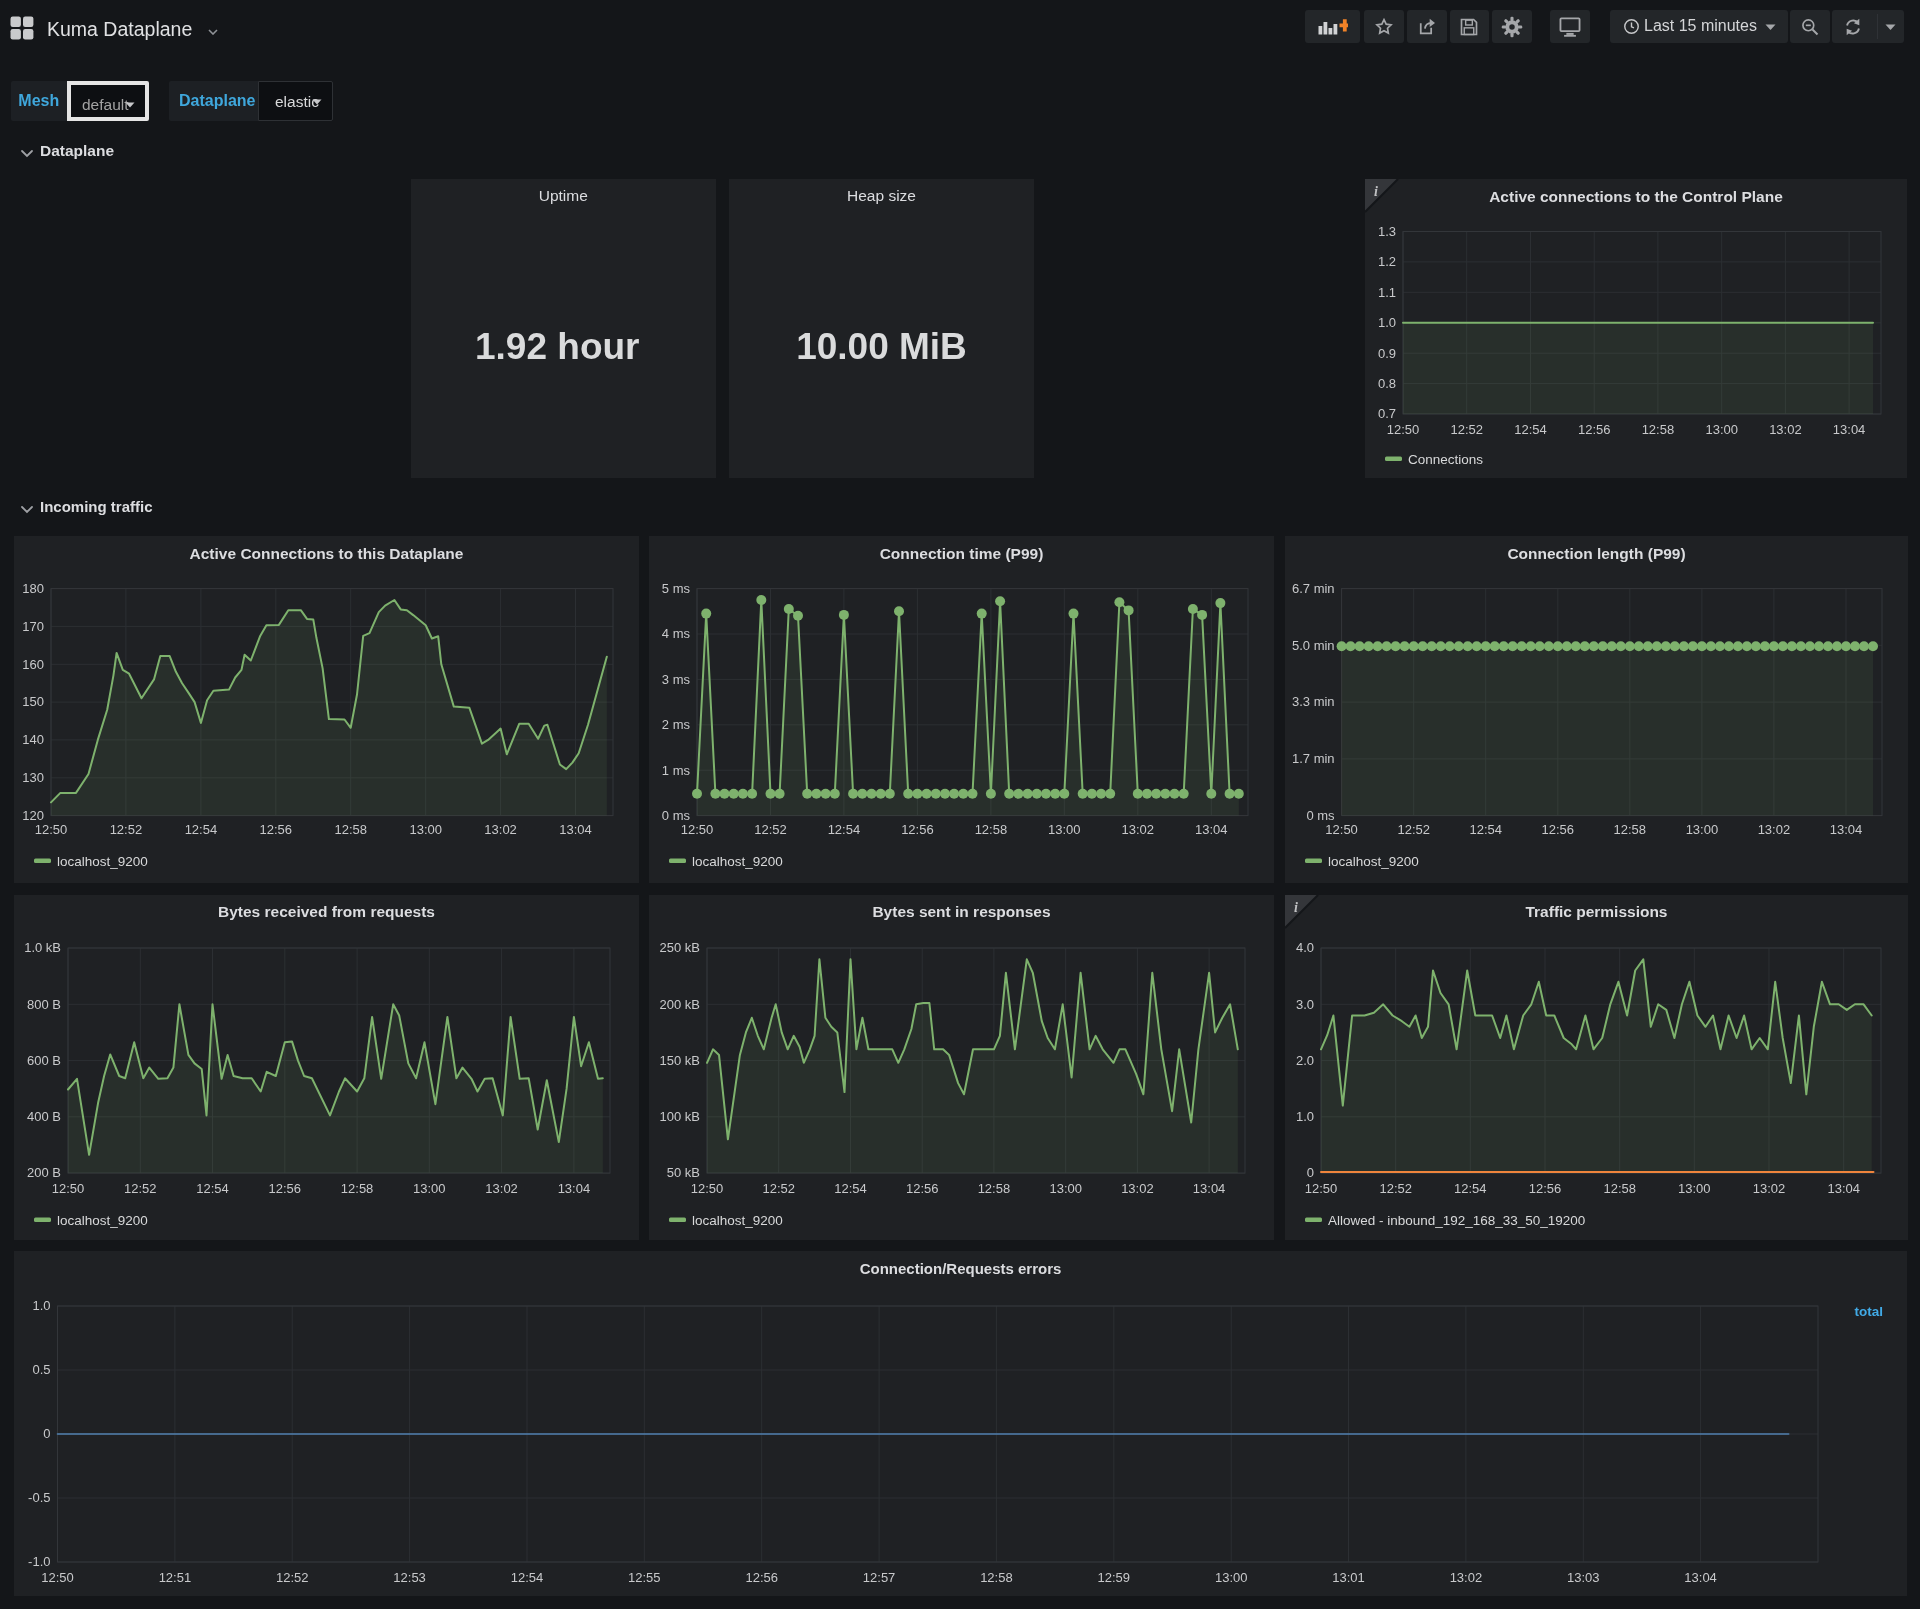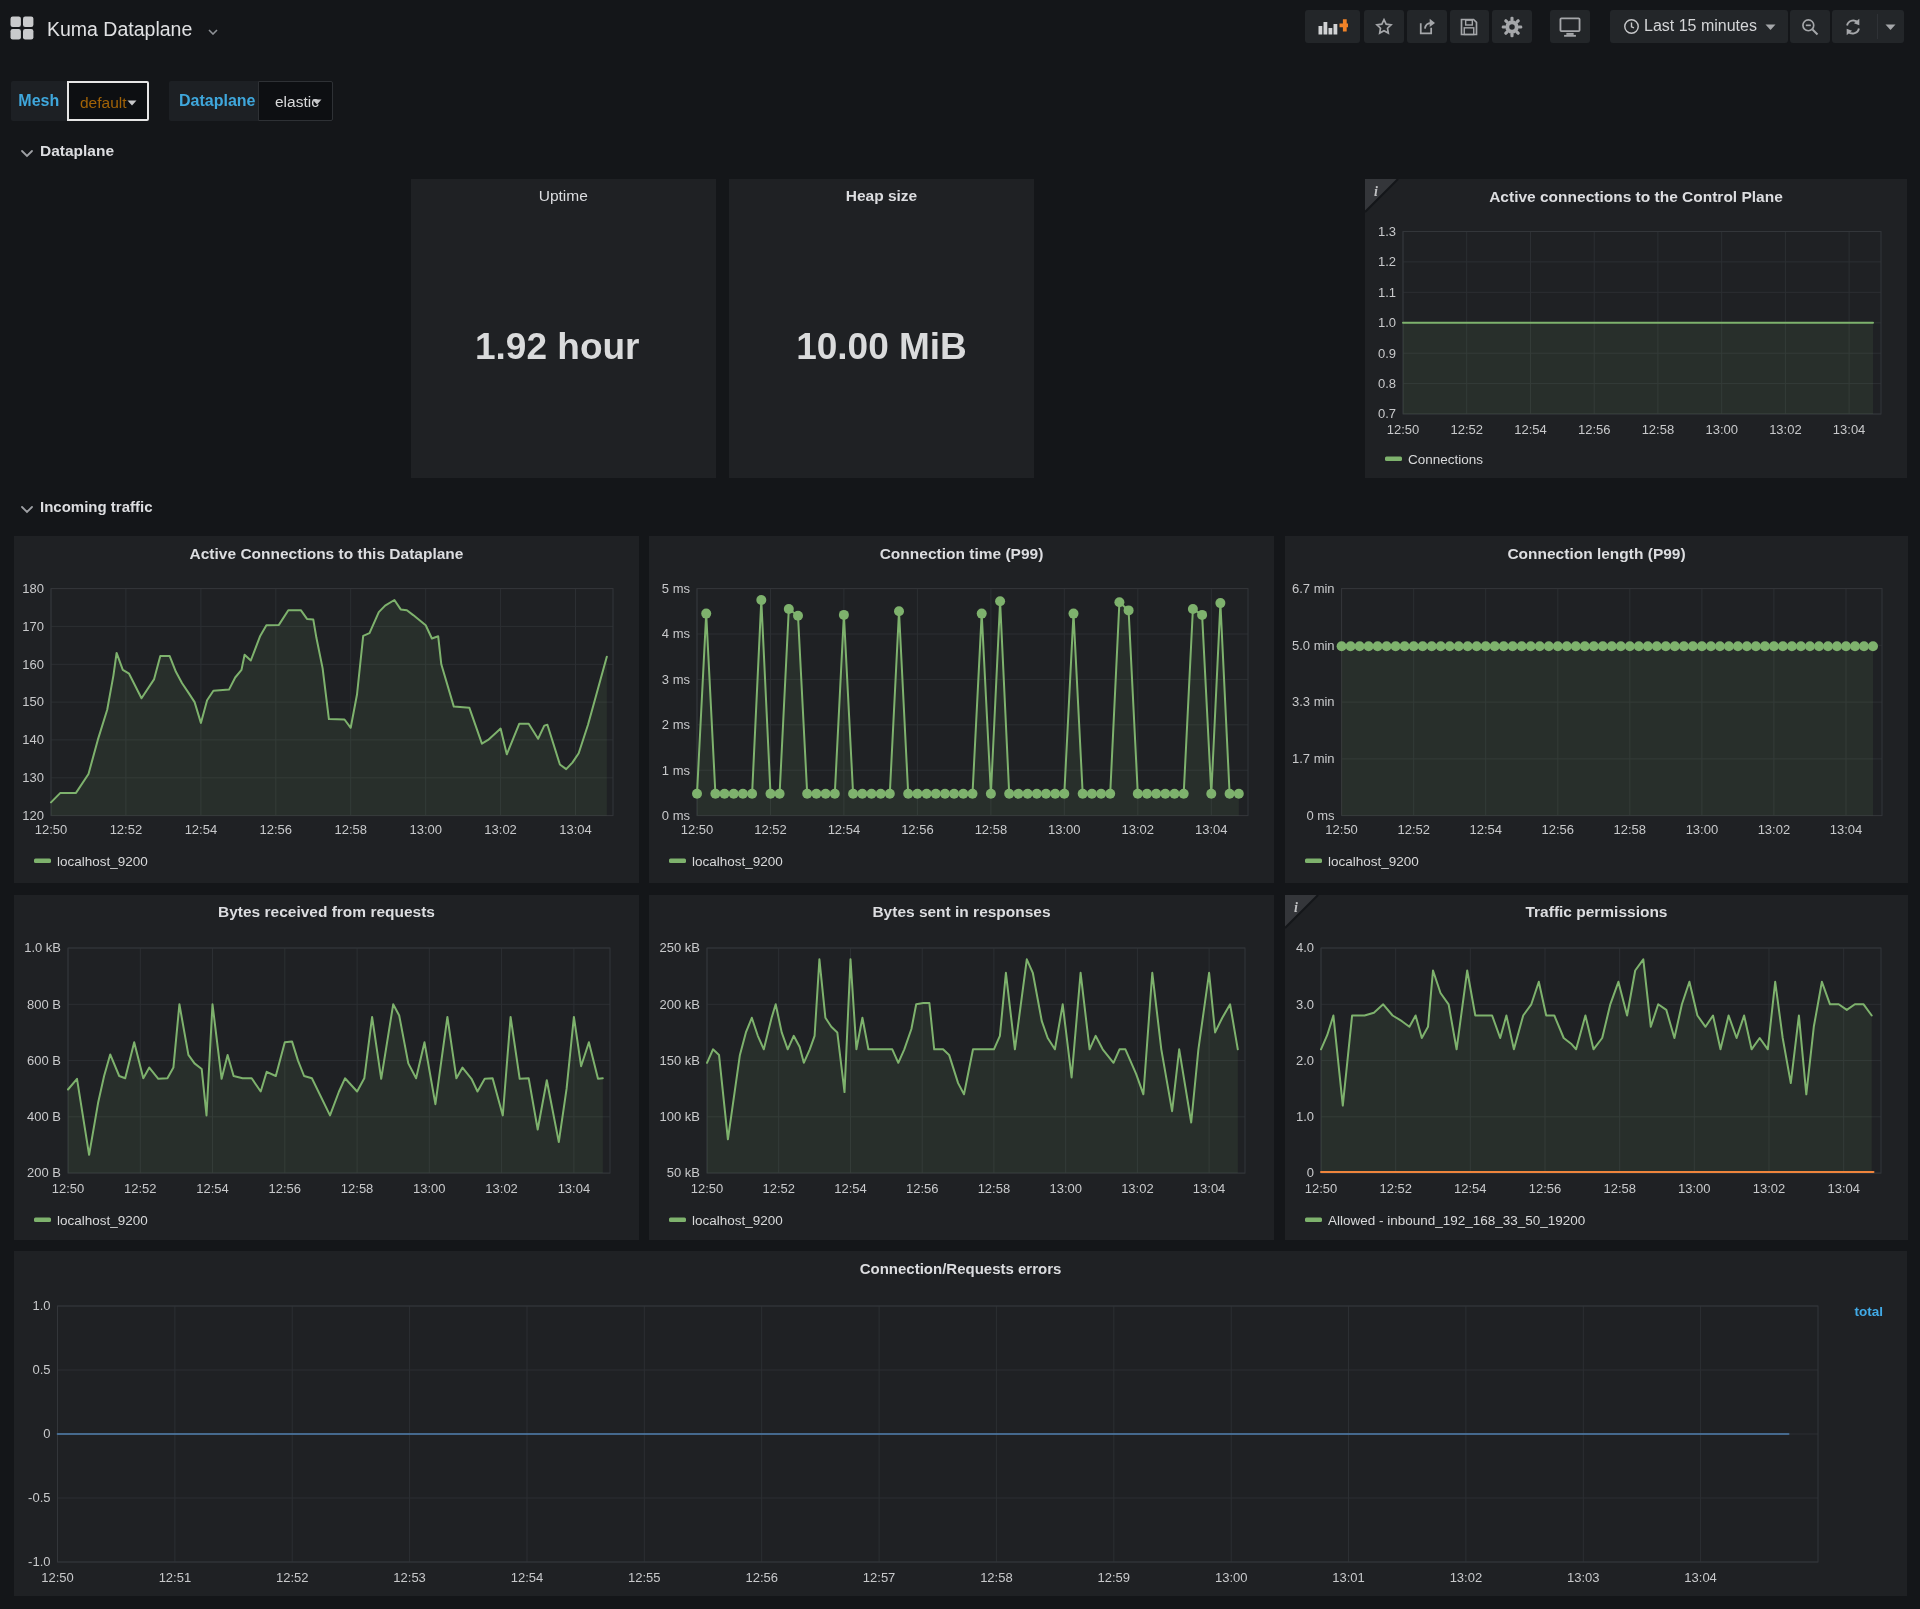--- a/index.html
+++ b/index.html
@@ -90,41 +90,41 @@
         <path d="M19.6 2.2 L19.6 9.8 L13.1 7.4 Z" fill="#a5a7aa"></path>
         <path d="M19.1 13.8 A 7.6 7.6 0 0 1 5.6 16.8" fill="none" stroke="#a5a7aa" stroke-width="2.3"></path>
         <path d="M4.4 21.8 L4.4 14.2 L10.9 16.6 Z" fill="#a5a7aa"></path>
       </svg>
       <div style="position:absolute;right:26px;top:4px;width:1px;height:25px;background:#2f3236"></div>
       <svg width="11" height="7" viewBox="0 0 11 7" style="position:absolute;right:8px;top:14px">
         <path d="M0.5,0.5 L5.5,6 L10.5,0.5 Z" fill="#a5a7aa"></path>
       </svg>
     </div>
     <div style="position:absolute;left:11.3px;top:80.5px;width:55.7px;height:40px;background:#1d2024;border-radius:2px 0 0 2px;font-family:'Liberation Sans';font-size:16px;font-weight:bold;color:#3fa7dc;line-height:40px;padding-left:7px">Mesh</div>
-    <div style="position:absolute;left:67.0px;top:80.5px;width:82px;height:40px;background:#0d0f12;border:2px solid #e5e5e5;border-radius:0 2px 2px 0;font-family:'Liberation Sans';font-size:15.5px;color:#a16207;line-height:40px;padding-left:11px;box-sizing:border-box">default<svg width="10" height="6" viewBox="0 0 10 6" style="position:absolute;right:10px;top:17px">
+    <div style="position:absolute;left:67.0px;top:80.5px;width:82px;height:40px;background:#0d0f12;border:4px solid #e5e5e5;border-radius:0 2px 2px 0;font-family:'Liberation Sans';font-size:15.5px;color:#a3a3a3;line-height:40px;padding-left:11px;box-sizing:border-box">default<svg width="10" height="6" viewBox="0 0 10 6" style="position:absolute;right:10px;top:17px">
         <path d="M0.5,0.5 L5,5.5 L9.5,0.5 Z" fill="#c7c8ca"></path>
       </svg></div>
     <div style="position:absolute;left:169px;top:80.5px;width:89px;height:40px;background:#1d2024;border-radius:2px 0 0 2px;font-family:'Liberation Sans';font-size:16px;font-weight:bold;color:#3fa7dc;line-height:40px;padding-left:10px">Dataplane</div>
     <div style="position:absolute;left:258px;top:80.5px;width:75px;height:40px;background:#0d0f12;border:1px solid #2e3135;border-radius:0 2px 2px 0;font-family:'Liberation Sans';font-size:15.5px;color:#d8d9da;line-height:40px;padding-left:16px;box-sizing:border-box">elastic<svg width="10" height="6" viewBox="0 0 10 6" style="position:absolute;right:10px;top:17px">
         <path d="M0.5,0.5 L5,5.5 L9.5,0.5 Z" fill="#c7c8ca"></path>
       </svg></div>
     <svg width="14" height="9" viewBox="0 0 14 9" style="position:absolute;left:20px;top:149px">
       <path d="M2,2 L7,7 L12,2" stroke="#9fa1a5" stroke-width="1.8" fill="none" stroke-linecap="round"></path>
     </svg>
     <div style="position:absolute;left:40px;top:142px;font-family:'Liberation Sans';font-size:15.5px;font-weight:bold;color:#dcdde0">Dataplane</div>
     <svg width="14" height="9" viewBox="0 0 14 9" style="position:absolute;left:20px;top:505px">
       <path d="M2,2 L7,7 L12,2" stroke="#9fa1a5" stroke-width="1.8" fill="none" stroke-linecap="round"></path>
     </svg>
     <div style="position:absolute;left:40px;top:498px;font-family:'Liberation Sans';font-size:15px;font-weight:bold;color:#dcdde0">Incoming traffic</div>
     <div style="position:absolute;left:410.5px;top:178.5px;width:305.5px;height:299.5px;background:#1f2124">
       <div style="position:absolute;left:0;right:0;top:8.5px;text-align:center;font-family:'Liberation Sans';font-size:15.5px;font-weight:normal;color:#dcdde0">Uptime</div>
       <div style="position:absolute;left:0;right:12px;top:147.5px;text-align:center;font-family:'Liberation Sans';font-size:37px;font-weight:bold;color:#dadbdc">1.92 hour</div>
     </div>
     <div style="position:absolute;left:729px;top:178.5px;width:305px;height:299.5px;background:#1f2124">
-      <div style="position:absolute;left:0;right:0;top:8.5px;text-align:center;font-family:'Liberation Sans';font-size:15.5px;font-weight:bold;color:#dcdde0">Heap size</div>
+      <div style="position:absolute;left:0;right:0;top:8.5px;text-align:center;font-family:'Liberation Sans';font-size:15.5px;font-weight:normal;color:#dcdde0">Heap size</div>
       <div style="position:absolute;left:0;right:0;top:147.5px;text-align:center;font-family:'Liberation Sans';font-size:37px;font-weight:bold;color:#dadbdc">10.00 MiB</div>
     </div>
     <div style="position:absolute;left:1365px;top:178.5px;width:542px;height:299.5px;background:#1f2124">
       <svg width="542" height="299.5" viewBox="0 0 542 299.5" style="position:absolute;left:0;top:0">
         <text x="271.0" y="22.5" text-anchor="middle" font-family="Liberation Sans" font-size="15.5" font-weight="bold" fill="#dcdde0">Active connections to the Control Plane</text>
         <line x1="38" y1="235.0" x2="516" y2="235.0" stroke="#2c2f33" stroke-width="1"></line>
         <text x="31.0" y="239.3" text-anchor="end" font-family="Liberation Sans" font-size="13" fill="#c8c9cb">0.7</text>
         <line x1="38" y1="204.6" x2="516" y2="204.6" stroke="#2c2f33" stroke-width="1"></line>
         <text x="31.0" y="208.9" text-anchor="end" font-family="Liberation Sans" font-size="13" fill="#c8c9cb">0.8</text>
         <line x1="38" y1="174.2" x2="516" y2="174.2" stroke="#2c2f33" stroke-width="1"></line>

